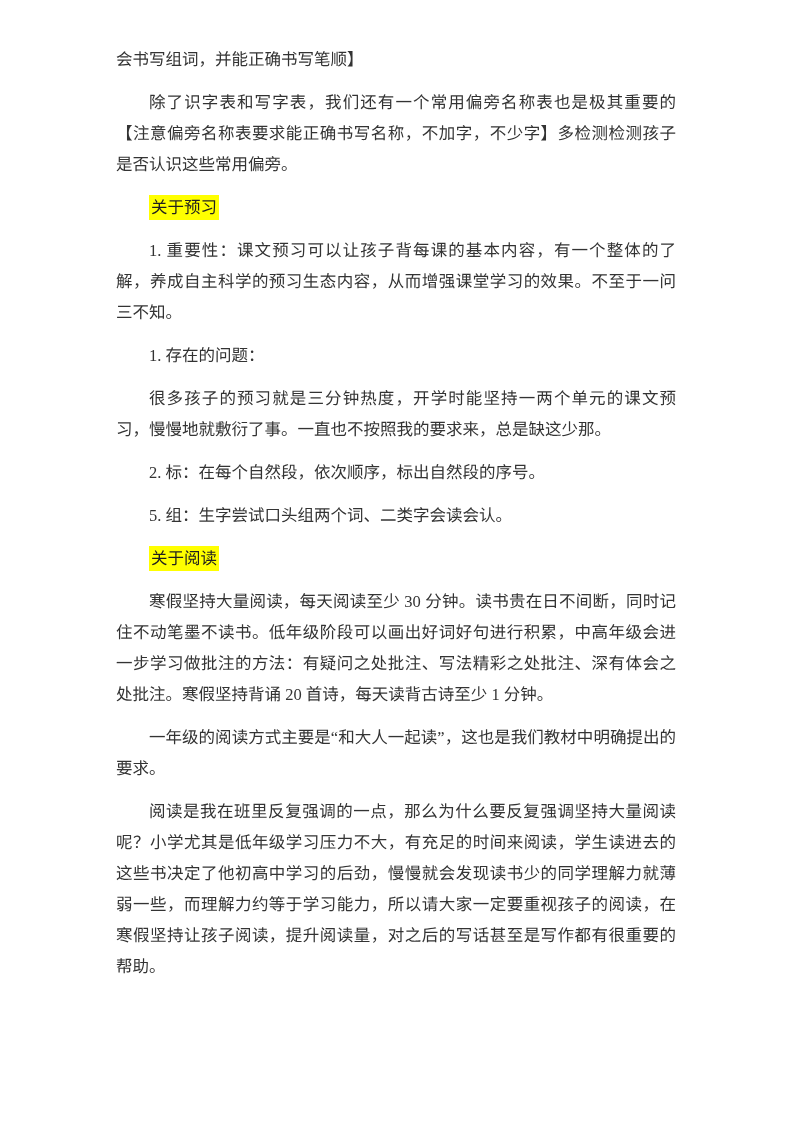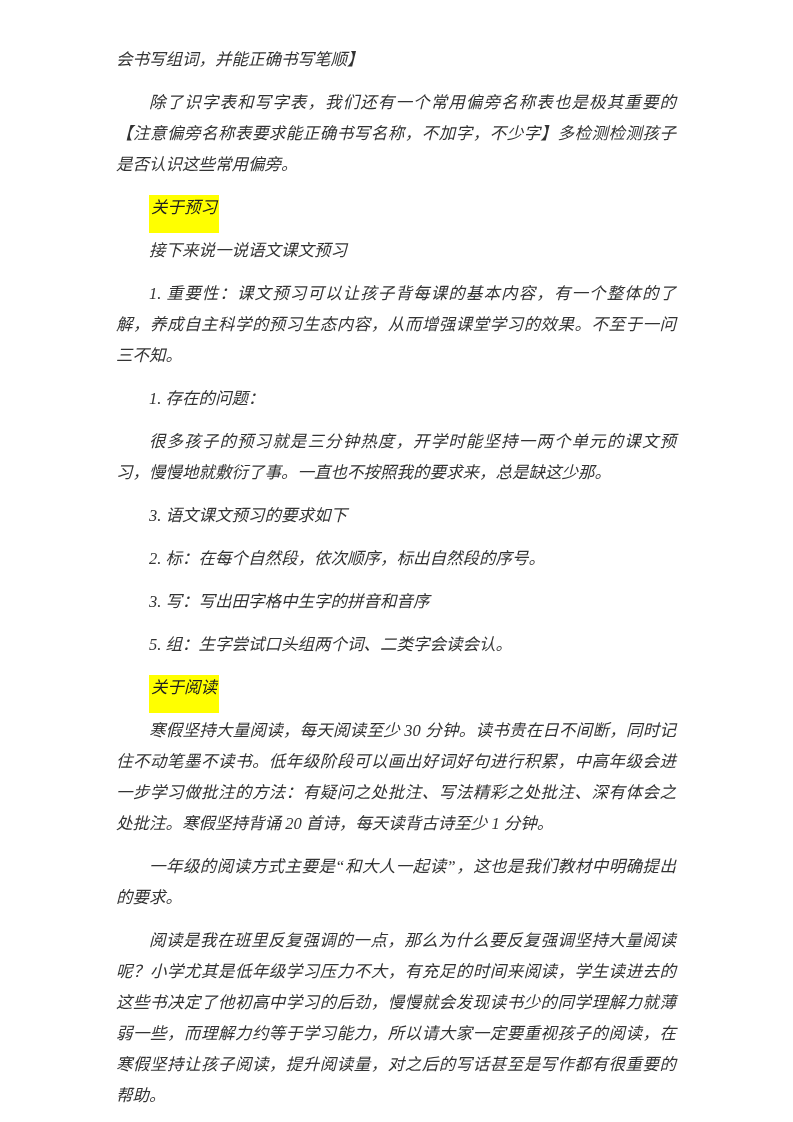--- a/index.html
+++ b/index.html
@@ -13,67 +13,63 @@
     height: 1122px;
     margin: 0 auto;
     box-sizing: border-box;
     padding: 44px 45px 0 44px;
     background: #ffffff;
     font-family: "Liberation Serif", "DejaVu Serif", serif;
     font-size: 16.5px;
     line-height: 31px;
     color: #333333;
     overflow: hidden;
-    font-style: italic;
   }
   .para {
     margin: 0 0 12px 0;
     text-align: justify;
     text-justify: inter-ideograph;
     word-break: break-all;
   }
   .para.indent {
     text-indent: 2em;
   }
   .heading-line {
     margin: 0 0 12px 0;
     text-indent: 2em;
   }
   .hl {
     background: #ffff00;
     color: #1f1f1f;
-    padding: 3px 2px 16px 2px;
+    padding: 3px 2px 3px 2px;
   }
 </style>
 </head>
 <body>
 
 <div class="page">
 
   <p class="para">会书写组词，并能正确书写笔顺】</p>
 
   <p class="para indent">除了识字表和写字表，我们还有一个常用偏旁名称表也是极其重要的【注意偏旁名称表要求能正确书写名称，不加字，不少字】多检测检测孩子是否认识这些常用偏旁。</p>
 
   <p class="heading-line"><span class="hl">关于预习</span></p>
 
-  <p class="para indent">接下来说一说语文课文预习</p>
 
   <p class="para indent">1. 重要性：课文预习可以让孩子背每课的基本内容，有一个整体的了解，养成自主科学的预习生态内容，从而增强课堂学习的效果。不至于一问三不知。</p>
 
   <p class="para indent">1. 存在的问题：</p>
 
   <p class="para indent">很多孩子的预习就是三分钟热度，开学时能坚持一两个单元的课文预习，慢慢地就敷衍了事。一直也不按照我的要求来，总是缺这少那。</p>
 
-  <p class="para indent">3. 语文课文预习的要求如下</p>
 
 
   <p class="para indent">2. 标：在每个自然段，依次顺序，标出自然段的序号。</p>
 
 
-  <p class="para indent">3. 写：写出田字格中生字的拼音和音序</p>
 
 
   <p class="para indent">5. 组：生字尝试口头组两个词、二类字会读会认。</p>
 
   <p class="heading-line"><span class="hl">关于阅读</span></p>
 
   <p class="para indent">寒假坚持大量阅读，每天阅读至少 30 分钟。读书贵在日不间断，同时记住不动笔墨不读书。低年级阶段可以画出好词好句进行积累，中高年级会进一步学习做批注的方法：有疑问之处批注、写法精彩之处批注、深有体会之处批注。寒假坚持背诵 20 首诗，每天读背古诗至少 1 分钟。</p>
 
   <p class="para indent">一年级的阅读方式主要是“和大人一起读”，这也是我们教材中明确提出的要求。</p>
 

